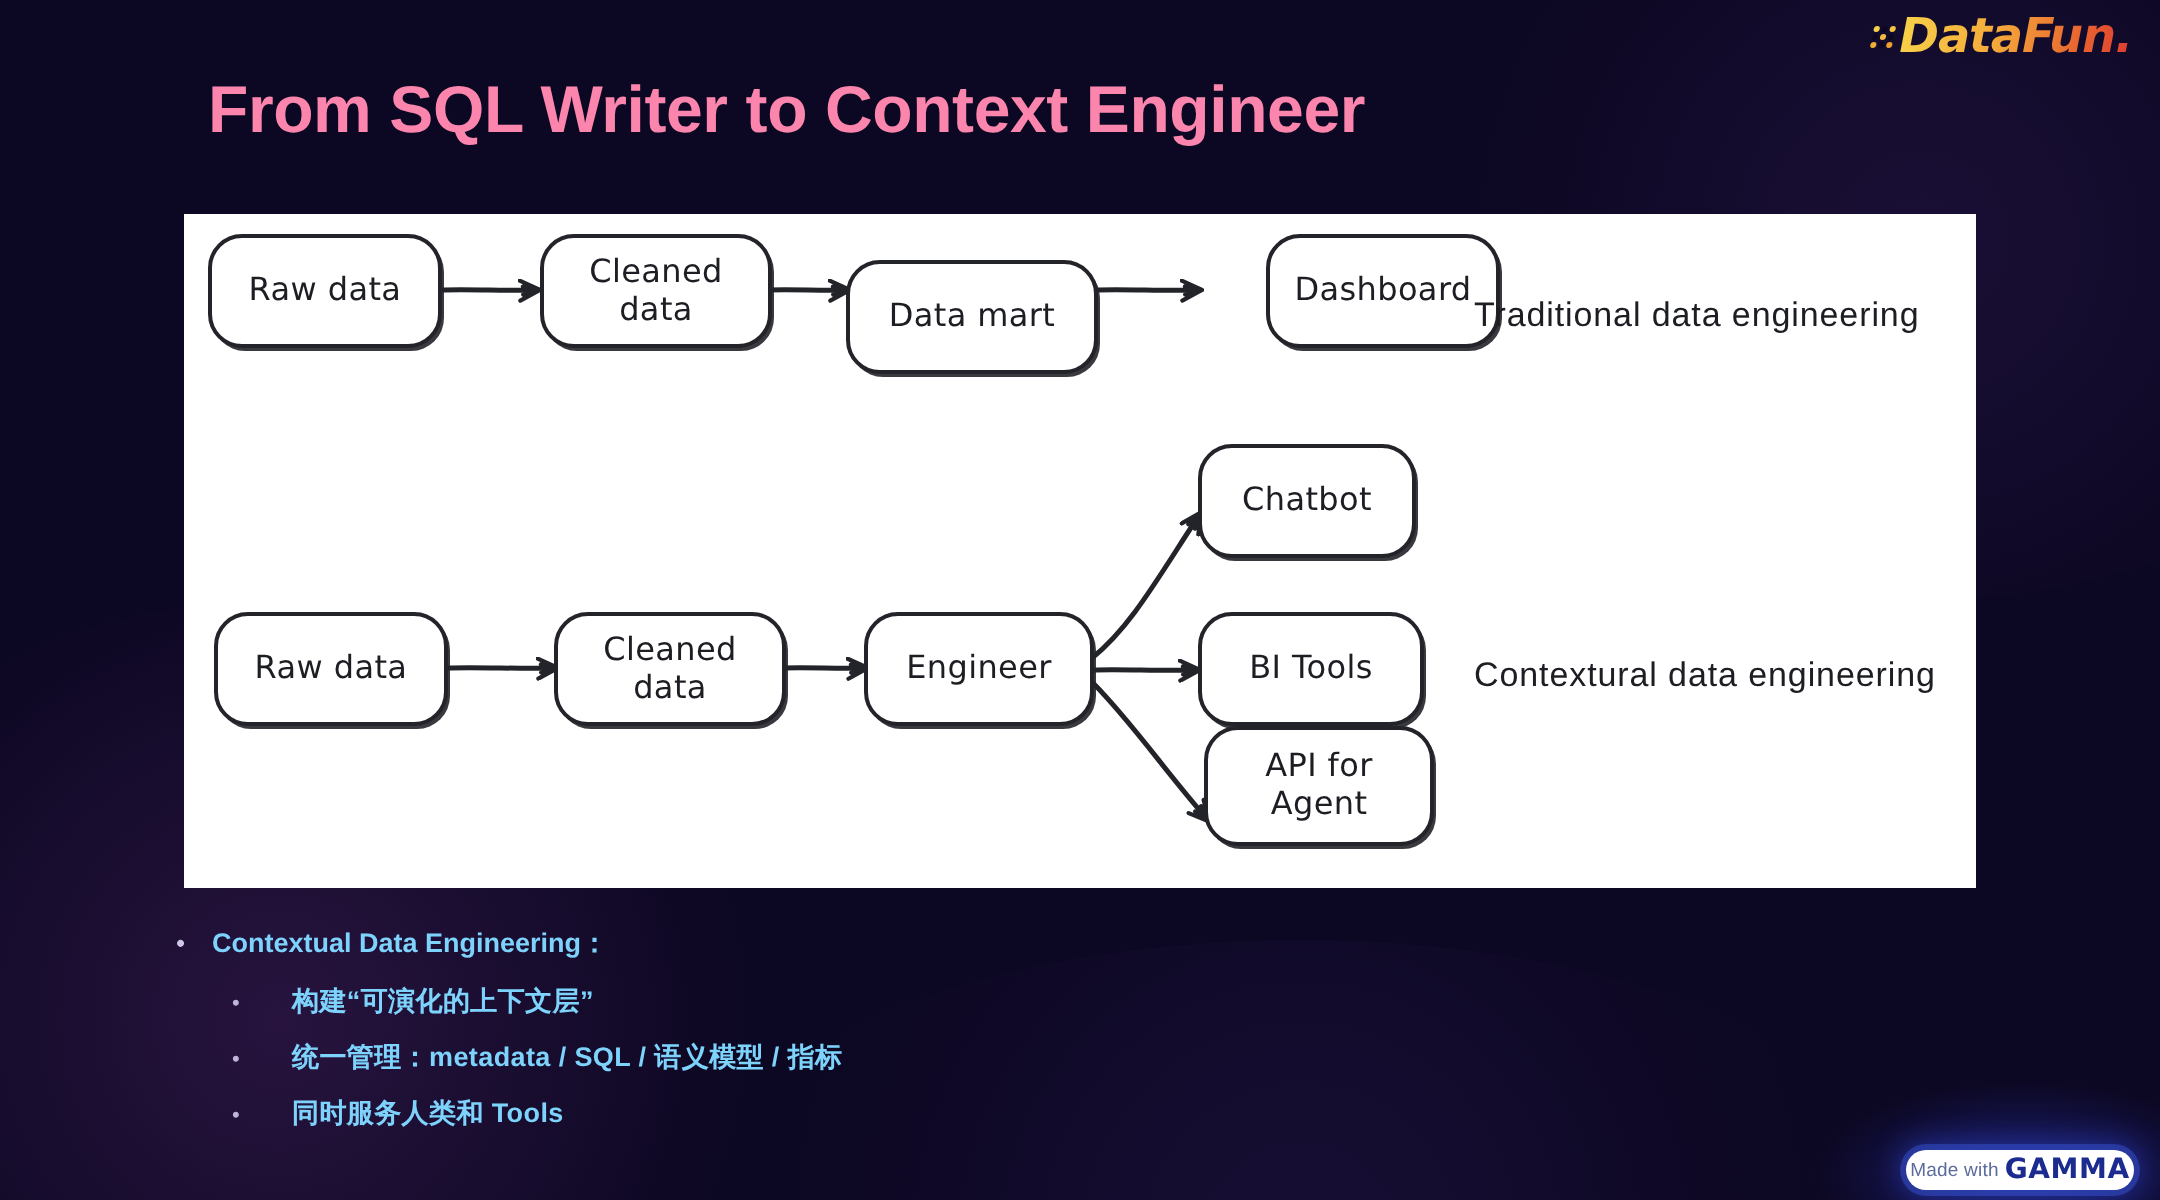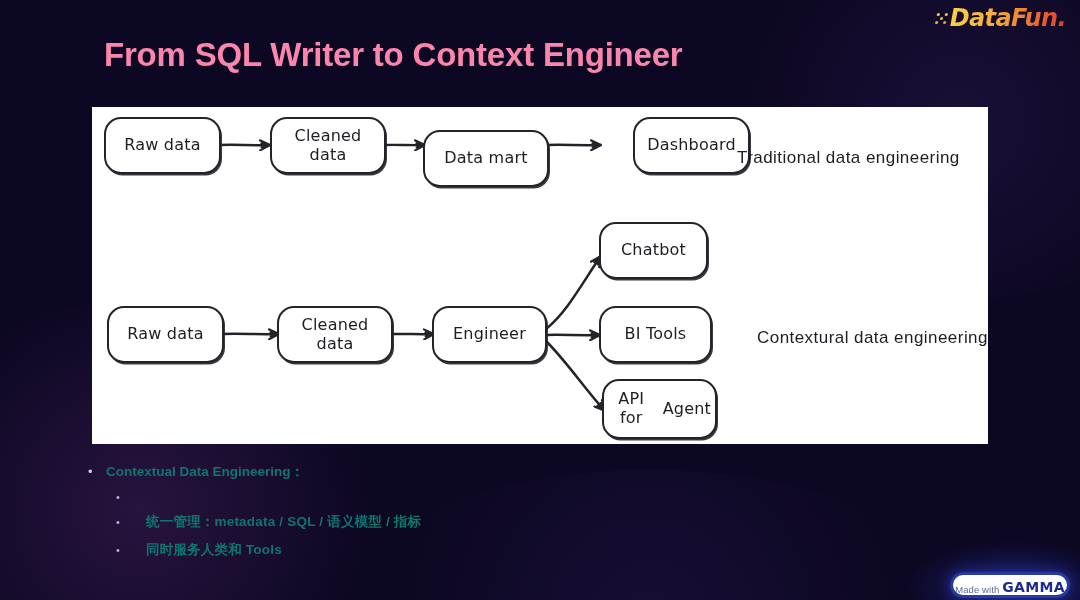--- a/index.html
+++ b/index.html
@@ -146,36 +146,36 @@
     flex: 0 0 auto;
     width: 18px;
     color: #cfc7e6;
     font-size: 13px;
     line-height: 1;
   }
   .bullet-l2 .bullet-dot { width: 30px; font-size: 11px; color: #bdb4d8; }
   .bullet-text {
     font-family: "Liberation Sans", "DejaVu Sans", sans-serif;
     font-size: 13.5px;
-    color: #0f766e;
+    color: #7dd3fc;
   }
   .bullet-l1 .bullet-text { font-weight: bold; font-size: 13.5px; }
   .bullet-l2 .bullet-text { font-weight: bold; font-size: 13.5px; letter-spacing: 0.2px; }
 
   
   #gamma-badge {
     position: absolute;
     left: 953px;
     top: 575px;
     width: 114px;
     height: 20px;
     border-radius: 10px;
     background: #ffffff;
     display: flex;
-    align-items: flex-end;
+    align-items: center;
     justify-content: center;
     gap: 3px;
     box-shadow: 0 0 0 3px rgba(58,86,214,0.45), 0 0 14px 4px rgba(46,64,200,0.55);
   }
   #gamma-badge .gm-made {
     font-family: "Liberation Sans", sans-serif;
     font-size: 9.5px;
     color: #5c6b9e;
     letter-spacing: 0.1px;
   }
@@ -265,37 +265,38 @@
   <div class="node" style="left:340px; top:199px; width:115px; height:57px;">
     <span class="node-label">Engineer</span>
   </div>
 
   <div class="node" style="left:507px; top:115px; width:109px; height:57px;">
     <span class="node-label">Chatbot</span>
   </div>
   <div class="node" style="left:507px; top:199px; width:113px; height:57px;">
     <span class="node-label">BI Tools</span>
   </div>
-  <div class="node" style="left:510px; top:272px; width:115px; height:60px; flex-direction:row;">
+  <div class="node" style="left:510px; top:256px; width:115px; height:60px; flex-direction:column;">
     <span class="node-label">API for</span>
     <span class="node-label">Agent</span>
   </div>
 
-  <div class="side-label" style="left:665px; top:209px;">Contextural data engineering</div>
+  <div class="side-label" style="left:645px; top:209px;">Contextural data engineering</div>
 </div>
 
 <div id="bullets">
 
   <div class="bullet-row bullet-l1">
     <span class="bullet-dot">•</span>
     <span class="bullet-text">Contextual Data Engineering：</span>
   </div>
 
   <div class="bullet-row bullet-l2">
     <span class="bullet-dot">•</span>
+    <span class="bullet-text">构建“可演化的上下文层”</span>
   </div>
 
   <div class="bullet-row bullet-l2">
     <span class="bullet-dot">•</span>
     <span class="bullet-text">统一管理：metadata / SQL / 语义模型 / 指标</span>
   </div>
 
   <div class="bullet-row bullet-l2">
     <span class="bullet-dot">•</span>
     <span class="bullet-text">同时服务人类和 Tools</span>

